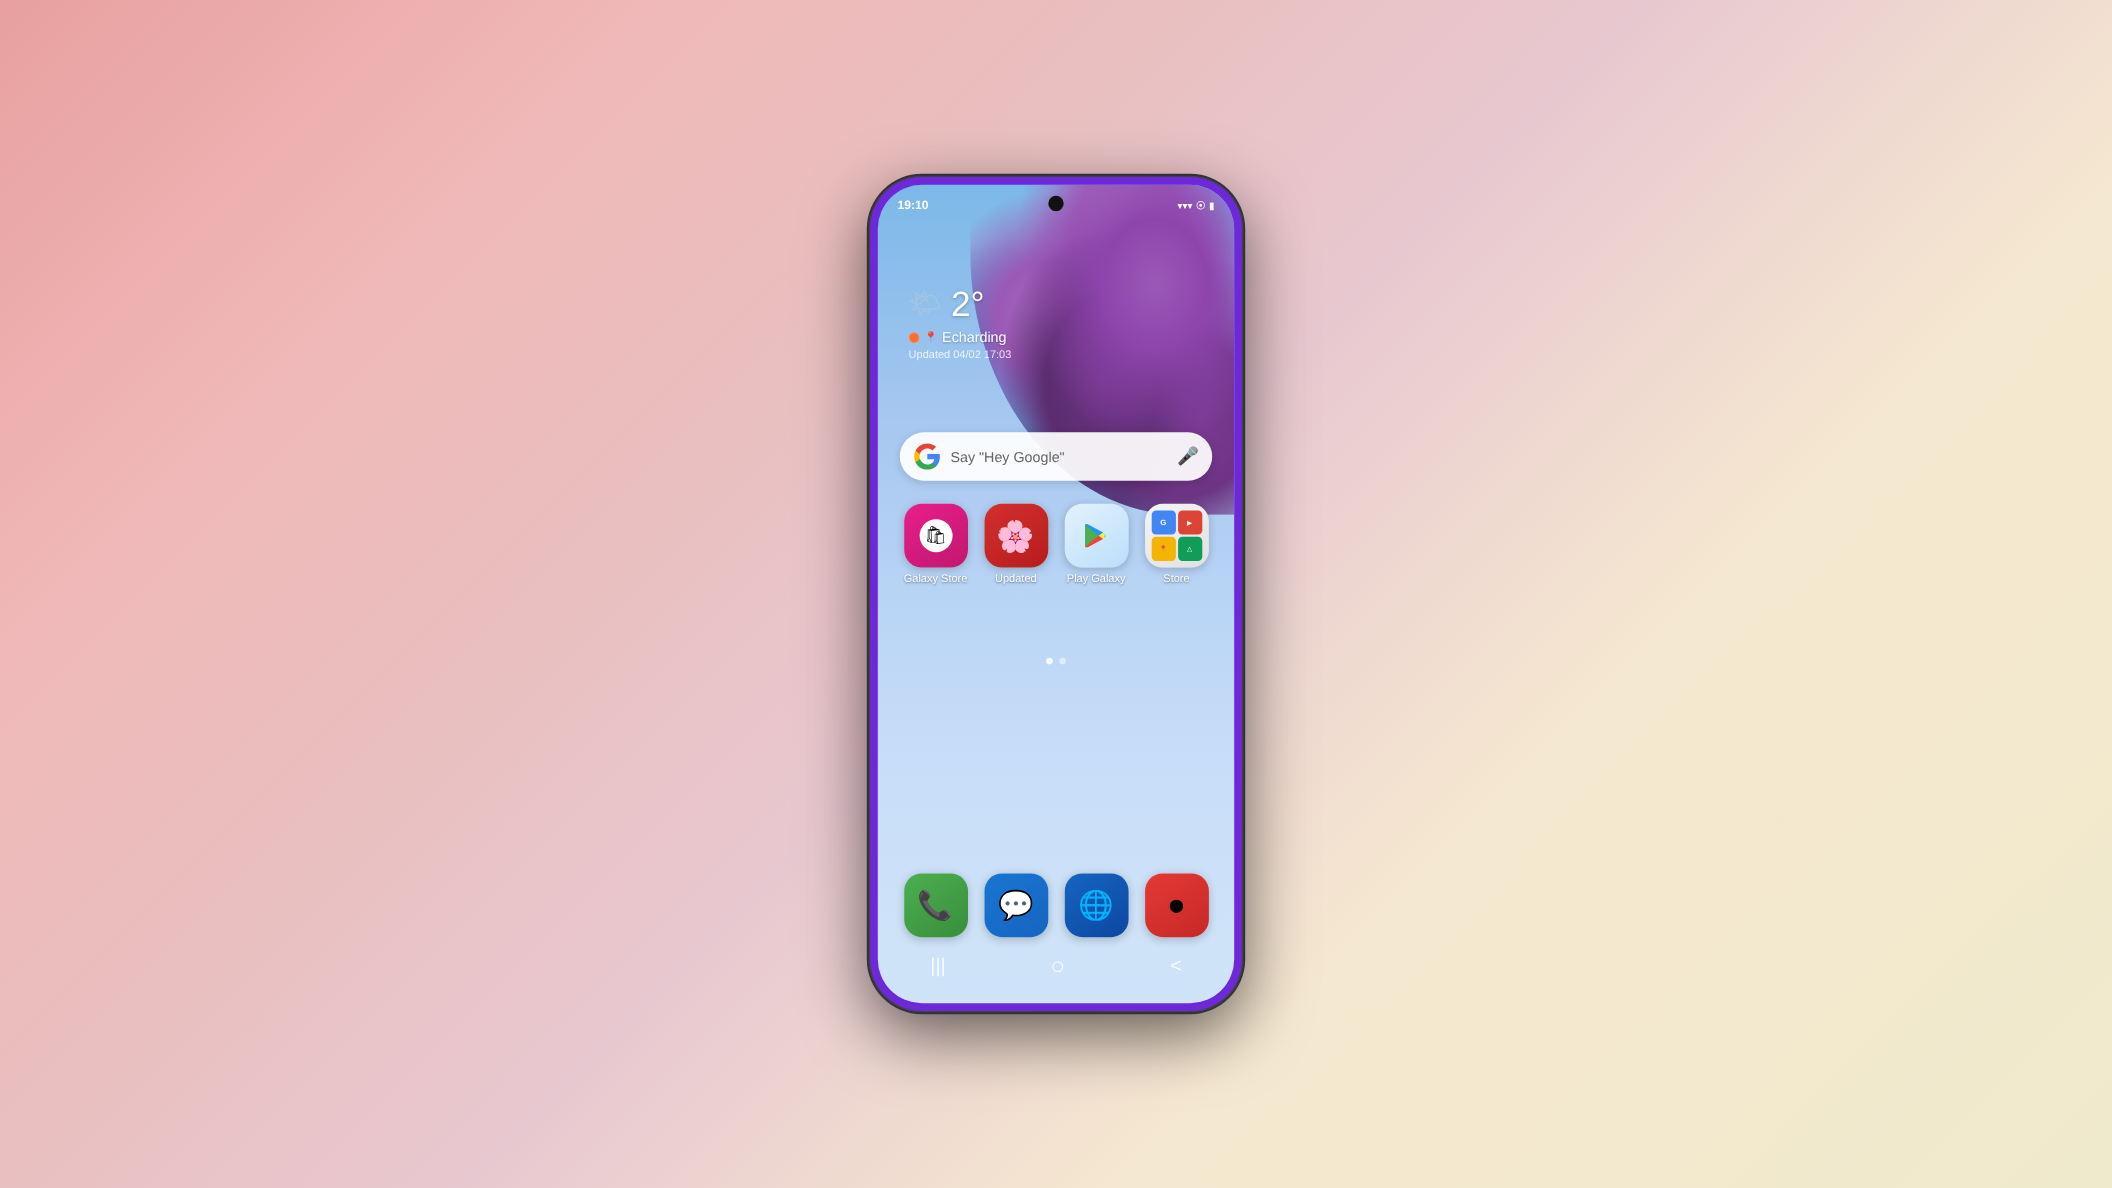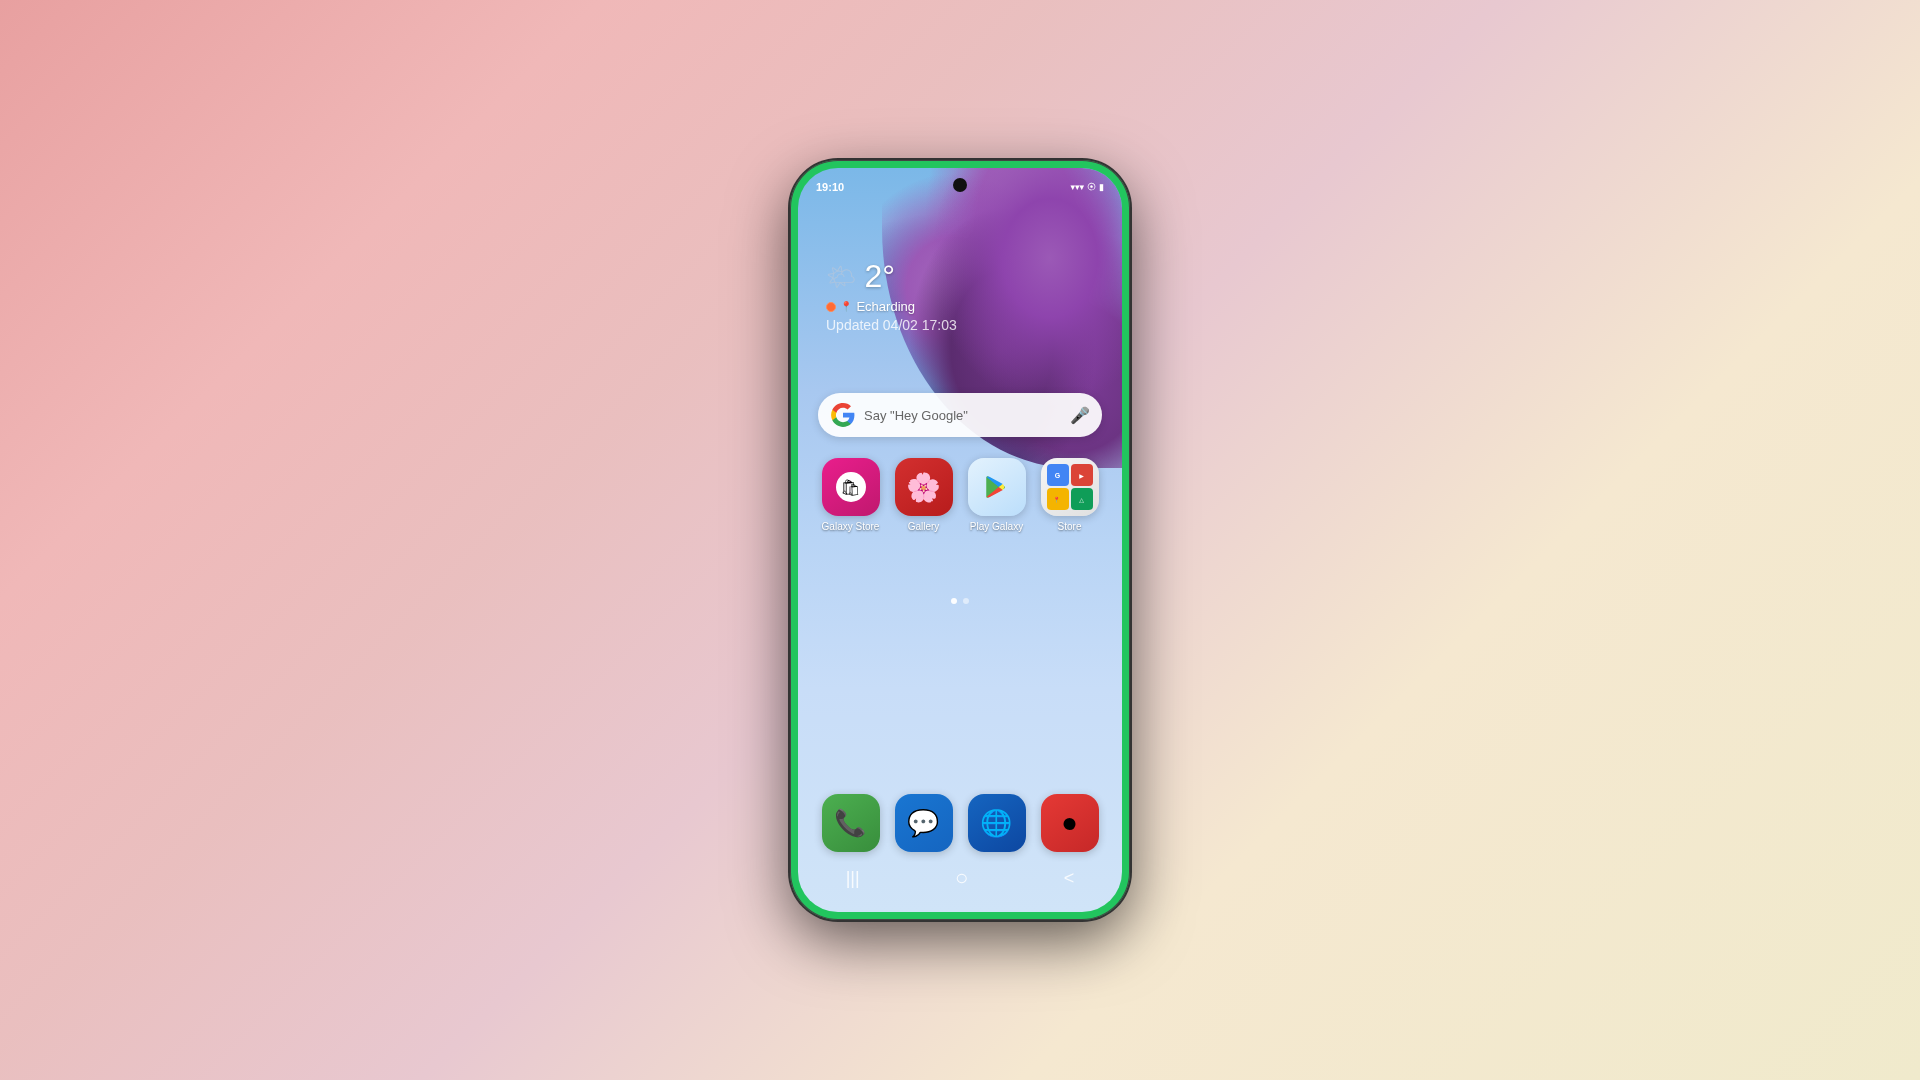--- a/index.html
+++ b/index.html
@@ -29,21 +29,21 @@
     }
 
     
     .phone {
       position: absolute;
       left: 50%;
       top: 50%;
       transform: translate(-50%, -50%);
       width: 340px;
       height: 760px;
-      background: #22c55e;
+      background: #6d28d9;
       border-radius: 48px;
       z-index: 2;
       box-shadow:
         0 0 0 2px #333,
         0 20px 60px rgba(0,0,0,0.6),
         inset 0 0 0 1px #444;
     }
 
     
     .screen {
@@ -167,21 +167,21 @@
     }
 
     .weather-location {
       font-size: 13px;
       color: #fff;
       font-weight: 500;
       text-shadow: 0 1px 2px rgba(0,0,0,0.3);
     }
 
     .weather-updated {
-      font-size: 14px;
+      font-size: 10px;
       color: rgba(255,255,255,0.8);
     }
 
     
     .search-bar {
       position: absolute;
       top: 225px;
       left: 20px;
       right: 20px;
       height: 44px;
@@ -434,21 +434,21 @@
           <div class="app-icon icon-galaxy">
             <div class="galaxy-store-bag">🛍</div>
           </div>
           <span class="app-label">Galaxy Store</span>
         </div>
 
         <div class="app-item">
           <div class="app-icon icon-gallery">
             <span class="gallery-flower">🌸</span>
           </div>
-          <span class="app-label">Gallery</span>
+          <span class="app-label">Updated</span>
         </div>
 
         <div class="app-item">
           <div class="app-icon icon-playstore">
 
             <svg width="28" height="28" viewBox="0 0 24 24">
               <path d="M3 20.5v-17c0-.83 1-.83 1.5-.5l14 8.5c.5.3.5 1.2 0 1.5L4.5 21c-.5.33-1.5.33-1.5-.5z" fill="#4CAF50"></path>
               <path d="M3 3.5L13.5 12 3 20.5V3.5z" fill="#4CAF50"></path>
               <path d="M3 3.5l10.5 8.5L17 9.5 5 3 3 3.5z" fill="#2196F3"></path>
               <path d="M3 20.5l10.5-8.5L17 14.5 5 21l-2-.5z" fill="#F44336"></path>

